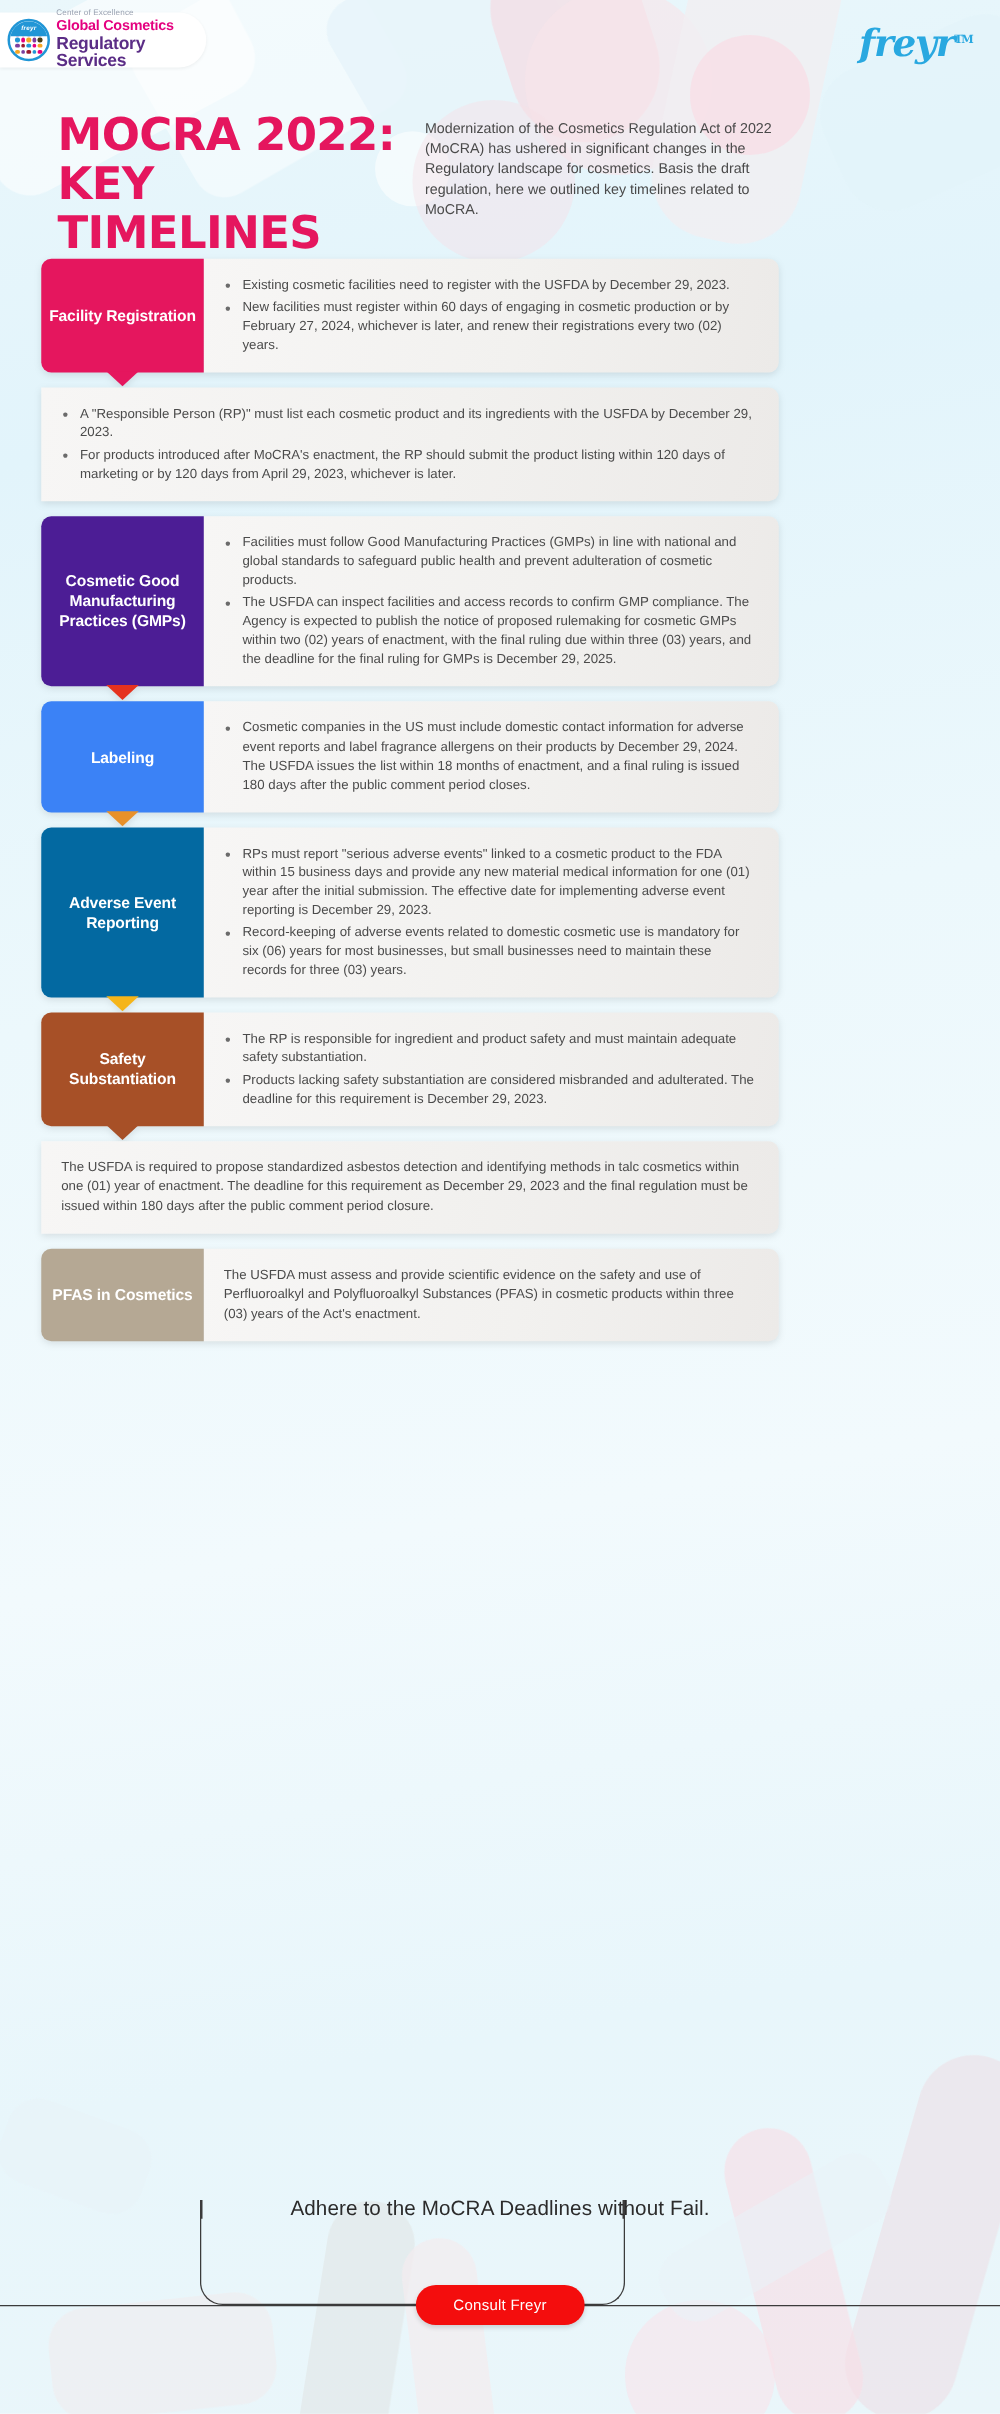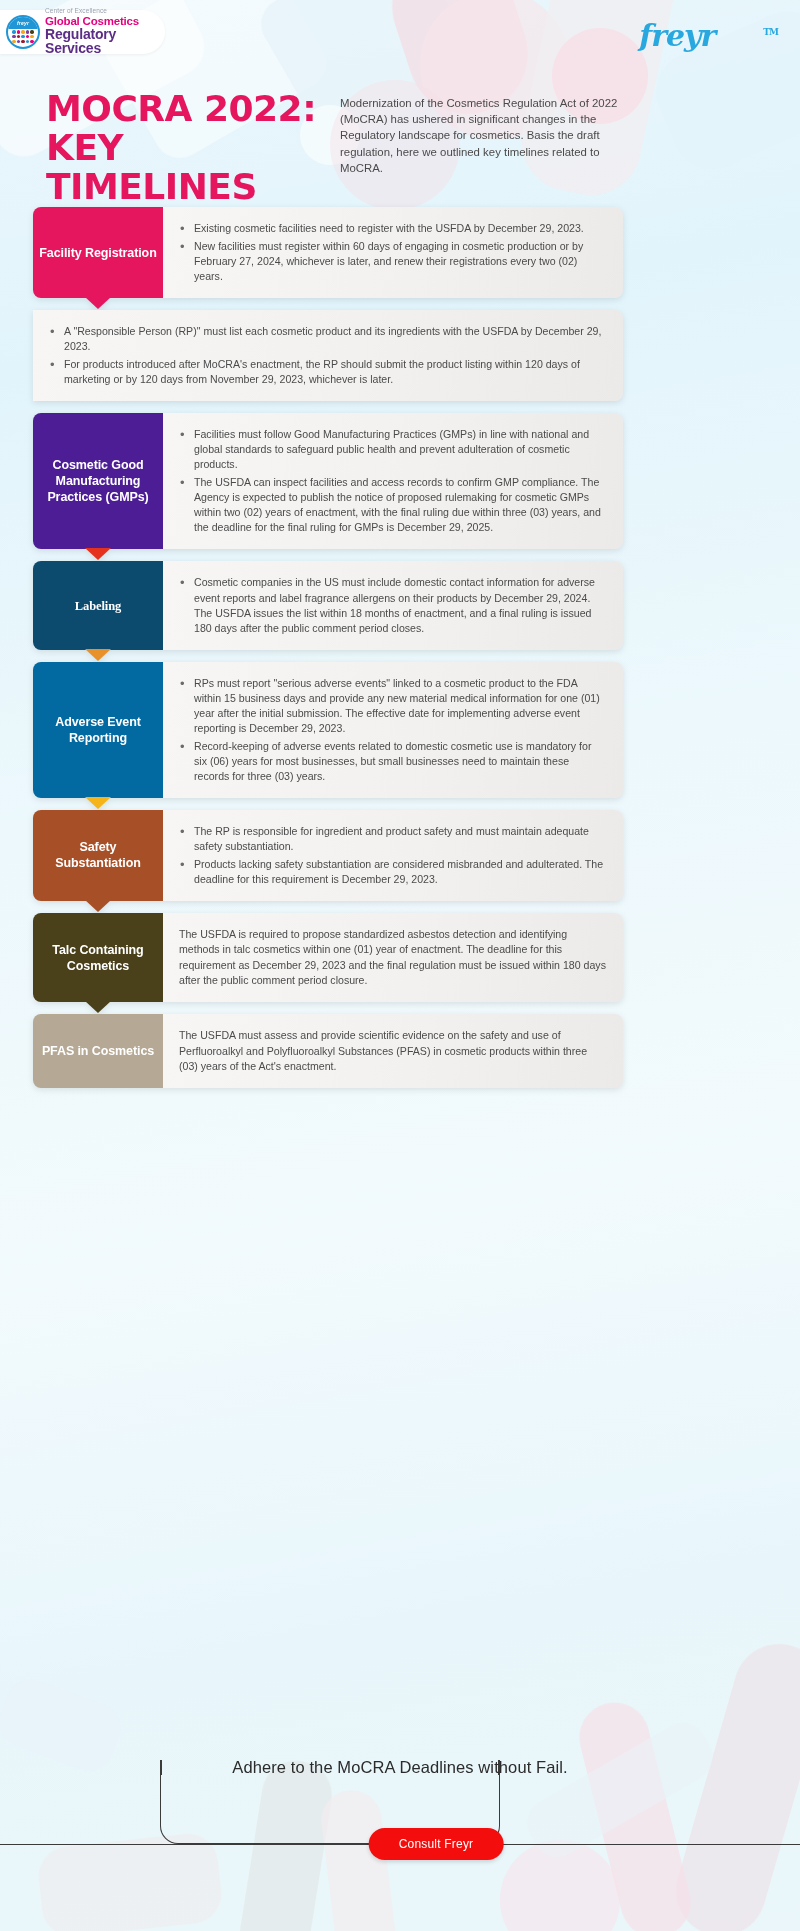--- a/index.html
+++ b/index.html
@@ -70,21 +70,21 @@
   .logo-l1 { font-size: 6.5px; color: #9aa2b1; letter-spacing: .1px; }
   .logo-l2 { font-size: 11.5px; font-weight: bold; color: #e4007f; letter-spacing: -.2px; }
   .logo-l3 { font-size: 14px; font-weight: bold; color: #5b2d86; letter-spacing: -.2px; }
 
   .freyr-logo {
     position: absolute; right: 22px; top: 18px;
     font-family: "DejaVu Serif", serif;
     font-size: 30px; font-weight: bold; font-style: italic;
     color: #29a8e0; letter-spacing: -1px;
   }
-  .freyr-logo sup { font-size: 9px; font-style: normal; vertical-align: super; margin-left: 48px; }
+  .freyr-logo sup { font-size: 9px; font-style: normal; vertical-align: super; }
 
   .title-wrap { position: absolute; left: 46px; top: 90px; width: 290px; }
   .title-l1, .title-l2 {
     font-family: "DejaVu Sans", sans-serif;
     font-weight: bold;
     color: #e5165e;
     font-size: 36px;
     line-height: 1.08;
     letter-spacing: -.5px;
   }
@@ -171,21 +171,20 @@
     font-size: 16.5px; color: #2b2b2b; letter-spacing: .1px; text-align: right;
   }
 
   .cta-btn {
     position: absolute; left: 50%; top: 68px; transform: translateX(-50%);
     background: #f40d0d; color: #ffffff;
     font-size: 12px; letter-spacing: .2px;
     padding: 9px 30px; border-radius: 20px;
     border: none; cursor: pointer;
     box-shadow: 0 2px 4px rgba(0,0,0,.15);
-    margin-left: 36px;
   }
 </style>
 </head>
 <body>
 
 <div class="bg-layer">
   <div class="blob b1"></div>
     <div class="blob b2"></div>
     <div class="blob b3"></div>
   <div class="blob b4"></div>
@@ -261,38 +260,38 @@
           <ul>
             <li>Existing cosmetic facilities need to register with the USFDA by December 29, 2023.</li>
             <li>New facilities must register within 60 days of engaging in cosmetic production or by February 27, 2024, whichever is later, and renew their registrations every two (02) years.</li>
           </ul>
         </div>
       </div>
       <div class="card">
         <div class="card-right">
           <ul>
             <li>A "Responsible Person (RP)"  must list each cosmetic product and its ingredients with the USFDA by December 29, 2023.</li>
-            <li>For products introduced after MoCRA's enactment, the RP should submit the product listing within  120 days of marketing or by 120 days from November 29, 2023, whichever is later.</li>
+            <li>For products introduced after MoCRA's enactment, the RP should submit the product listing within  120 days of marketing or by 120 days from April 29, 2023, whichever is later.</li>
           </ul>
         </div>
       </div>
       <div class="card">
         <div class="card-left" style="background: #4c1d95; color: rgb(229, 50, 31);">
           <div class="lbl">Cosmetic Good Manufacturing Practices (GMPs)</div>
           <div class="pointer"></div>
         </div>
         <div class="card-right">
           <ul>
             <li>Facilities must follow Good Manufacturing Practices (GMPs) in line with national and global standards to safeguard public health and prevent adulteration of cosmetic products.</li>
             <li>The USFDA can inspect facilities and access records to confirm GMP compliance. The Agency is expected to publish the notice of proposed rulemaking for cosmetic GMPs within two (02) years of enactment, with the final ruling due within three (03) years, and the deadline for the final ruling for GMPs is December 29, 2025.</li>
           </ul>
         </div>
       </div>
       <div class="card">
-        <div class="card-left" style="background: #0c4a6e; color: rgb(232, 145, 42); font-family: Liberation Serif, serif;">
+        <div class="card-left" style="background: #3b82f6; color: rgb(232, 145, 42);">
           <div class="lbl">Labeling</div>
           <div class="pointer"></div>
         </div>
         <div class="card-right">
           <ul>
             <li>Cosmetic companies in the US must include domestic contact information for adverse event reports and label fragrance allergens on their products by December 29, 2024. The USFDA issues the list within 18 months of enactment, and a final ruling is issued 180 days after the public comment period closes.</li>
           </ul>
         </div>
       </div>
       <div class="card">
@@ -313,24 +312,20 @@
           <div class="pointer"></div>
         </div>
         <div class="card-right">
           <ul>
             <li>The RP is responsible for ingredient and product safety and must maintain adequate safety substantiation.</li>
             <li>Products lacking safety substantiation are considered misbranded and adulterated. The deadline for this requirement is December 29, 2023.</li>
           </ul>
         </div>
       </div>
       <div class="card">
-        <div class="card-left" style="background: rgb(74, 64, 25); color: rgb(74, 64, 25);">
-          <div class="lbl">Talc Containing Cosmetics</div>
-          <div class="pointer"></div>
-        </div>
         <div class="card-right">
           <p>The USFDA is required to propose standardized asbestos detection and identifying methods in talc cosmetics within one (01) year of enactment. The deadline for this requirement as December 29, 2023 and the final regulation must be issued within 180 days after the public comment period closure.</p>
         </div>
       </div>
       <div class="card">
         <div class="card-left" style="background: rgb(181, 168, 148); color: rgb(181, 168, 148);">
           <div class="lbl">PFAS in Cosmetics</div>
         </div>
         <div class="card-right">
           <p>The USFDA must assess and provide scientific evidence on the safety and use of Perfluoroalkyl and Polyfluoroalkyl Substances (PFAS) in cosmetic products within three (03) years of the Act's enactment.</p>

